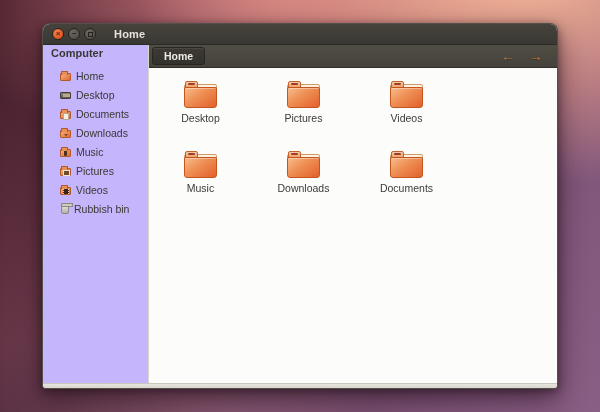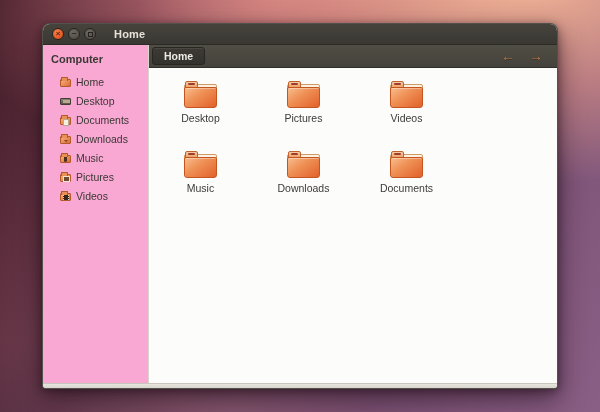--- a/index.html
+++ b/index.html
@@ -40,23 +40,22 @@
   .wbtn-close { background:radial-gradient(circle at 35% 30%, #f3814c, #d94612); color:#6e2208; font-weight:bold; }
   .wbtn-gray  { background:radial-gradient(circle at 35% 30%, #6b675f, #4c4942); color:#26231f; font-weight:bold; }
   .wbtn-max-glyph { width:5px; height:5px; border:1px solid #26231f; display:block; }
   .win-title { color:#e6e2da; font-size:11px; font-weight:bold; margin-left:14px; letter-spacing:.2px; }
 
   
   .main { flex:1; display:flex; min-height:0; }
 
   .sidebar {
     width:106px; flex:0 0 106px;
-    background:#f9a8d4;
+    background:#c4b5fd;
     border-right:1px solid #d8d5cd;
-    padding-top:6px;
   }
   .sidebar-header {
     font-size:11px; font-weight:bold; color:#3a3833;
     padding:2px 0 7px 8px;
   }
   .sidebar-item {
     display:flex; align-items:center; gap:5px;
     height:19px; padding-left:17px;
     font-size:10.5px; color:#3a3833;
     cursor:default;
@@ -211,20 +210,24 @@
         <span>Music</span>
       </div>
       <div class="sidebar-item">
         <span class="mini mini-folder v-pic"></span>
         <span>Pictures</span>
       </div>
       <div class="sidebar-item">
         <span class="mini mini-folder v-video"></span>
         <span>Videos</span>
       </div>
+      <div class="sidebar-item">
+        <span class="mini mini-bin"></span>
+        <span>Rubbish bin</span>
+      </div>
     </div>
 
     <div class="right">
 
       <div class="toolbar">
         <button class="crumb-btn">Home</button>
         <span class="tb-spacer"></span>
         <span class="nav-arrow">←</span>
         <span class="nav-arrow">→</span>
       </div>

